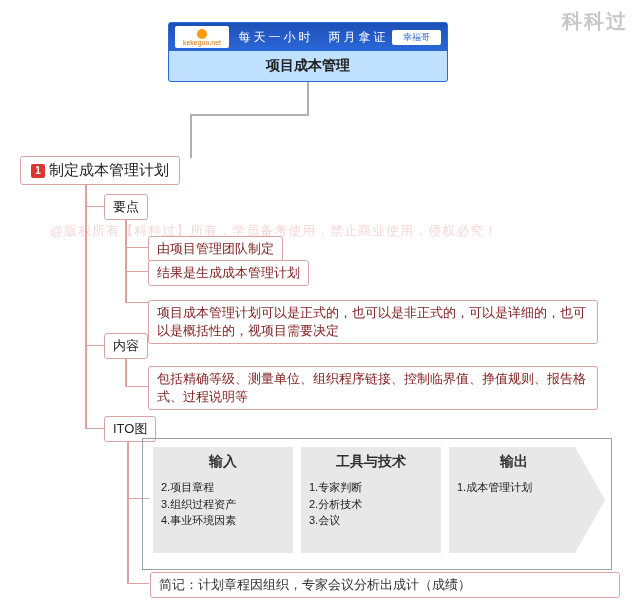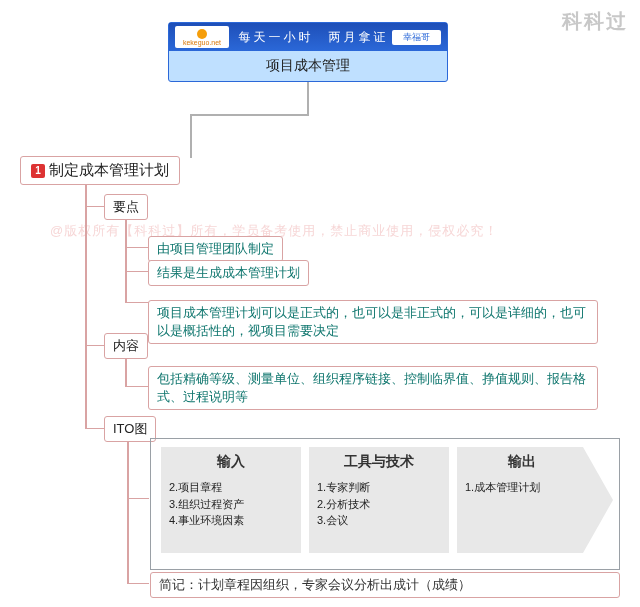--- a/index.html
+++ b/index.html
@@ -5,25 +5,25 @@
   *{box-sizing:border-box;margin:0;padding:0}
   body{width:640px;height:607px;background:#fff;font-family:"Microsoft YaHei",Arial,sans-serif;font-size:13px;color:#333;position:relative;overflow:hidden}
   .watermark-tr{position:absolute;top:8px;right:12px;color:#c8c8c8;font-size:20px;font-weight:700;letter-spacing:2px}
   .watermark-mid{position:absolute;top:222px;left:50px;color:#f7d7d7;font-size:13px;letter-spacing:1px;white-space:nowrap}
   .root-box{position:absolute;top:22px;left:168px;width:280px;border:1px solid #2b68d8;background:#bfe0ff;border-radius:3px}
   .root-banner{height:28px;background:linear-gradient(#1e4fb8,#2b68d8);display:flex;align-items:center;color:#fff;font-size:12px;padding:0 6px;position:relative}
   .root-banner .brand{width:54px;height:22px;background:#fff;border-radius:2px;display:flex;flex-direction:column;align-items:center;justify-content:center;font-size:7px;color:#d97706;line-height:1;margin-right:6px}
   .root-banner .brand .dot{width:10px;height:10px;background:#f59e0b;border-radius:50%}
   .root-banner .slogan{flex:1;text-align:center;letter-spacing:3px}
   .root-banner .tag{background:#fff;color:#2b68d8;font-size:9px;padding:1px 11px;border-radius:2px}
-  .root-title{text-align:center;font-weight:400;font-size:14px;padding:6px 12px;color:#222}
+  .root-title{text-align:center;font-weight:700;font-size:14px;padding:6px 12px;color:#222}
   .node{position:absolute;border:1px solid #d9a3a3;background:#fff;border-radius:3px;padding:3px 8px;font-size:13px;color:#222}
-  .node.blue{color:#0f766e}
+  .node.blue{color:#7f1d1d}
   .badge{display:inline-block;width:14px;height:14px;background:#d33;color:#fff;font-size:10px;font-weight:700;text-align:center;line-height:14px;border-radius:2px;margin-right:4px;vertical-align:1px}
-  .ito{position:absolute;top:438px;left:150px;width:470px;height:132px;border:1px solid #9aa0a6}
+  .ito{position:absolute;top:438px;left:142px;width:470px;height:132px;border:1px solid #9aa0a6}
   .ito-col{position:absolute;top:8px;height:106px;background:#e8e8e8}
   .ito-col.c1{left:10px;width:140px}
   .ito-col.c2{left:158px;width:140px}
   .ito-arrow{position:absolute;left:306px;top:8px;width:156px;height:106px}
   .ito-arrow svg{width:156px;height:106px;display:block}
   .ito-h{font-weight:700;text-align:center;font-size:14px;margin-bottom:8px}
   .ito-list{font-size:11px;line-height:1.5;padding:0 8px;color:#222}
   .mnemonic{position:absolute;top:572px;left:150px;width:470px;border:1px solid #d9a3a3;border-radius:3px;padding:3px 8px;font-size:13px;background:#fff}
   .conn{position:absolute;background:#d9a3a3}
   .conn.gray{background:#b0b0b0}

